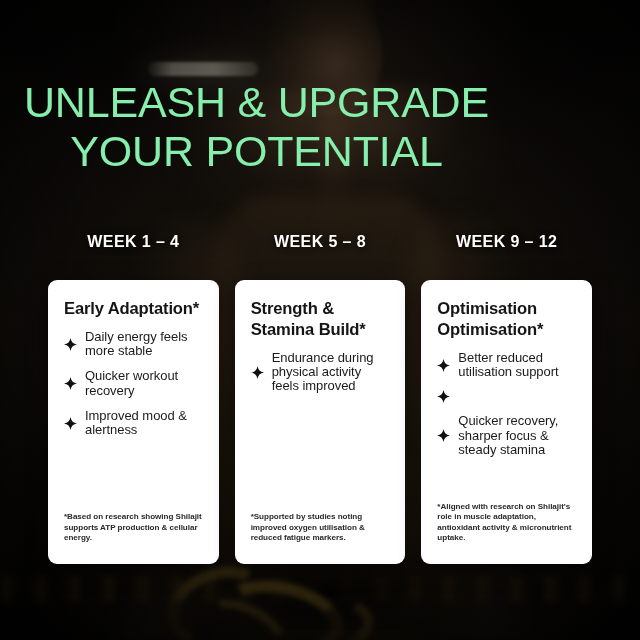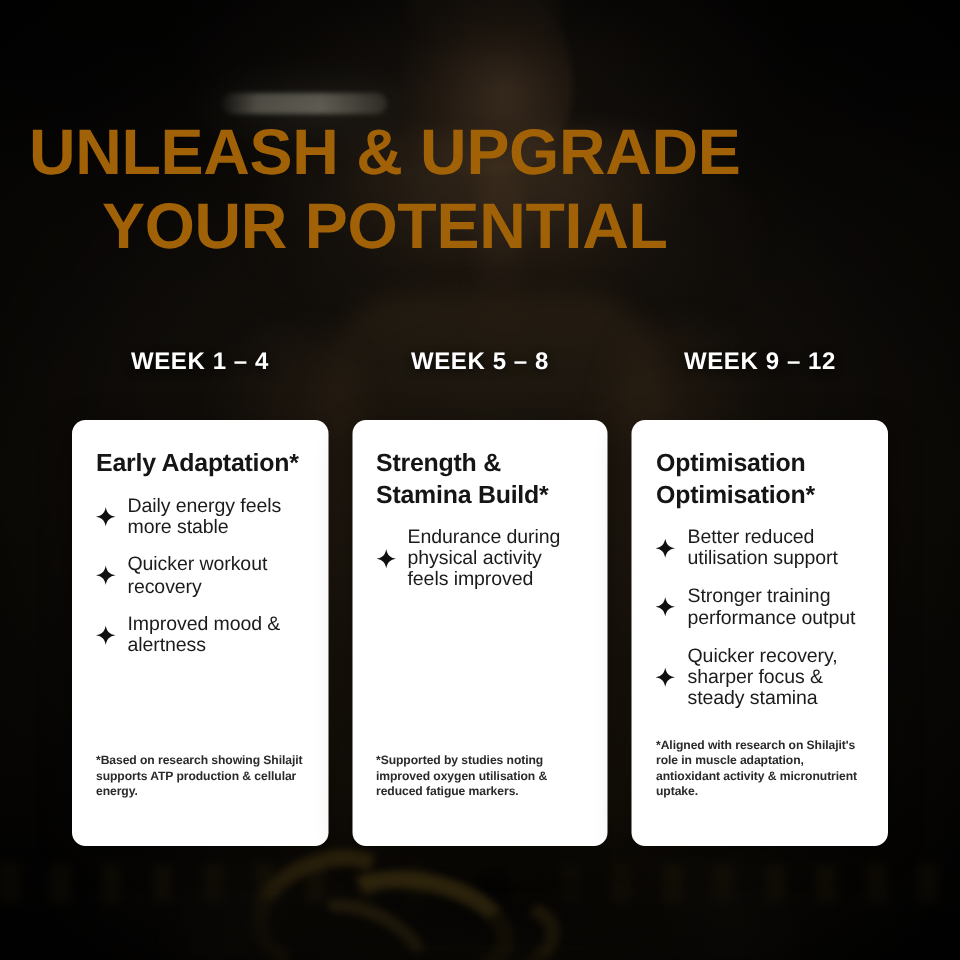--- a/index.html
+++ b/index.html
@@ -164,24 +164,24 @@
   }
 
   
   .content { position: absolute; inset: 0; }
 
   .headline {
     position: absolute;
     left: 0; top: 78px;
     width: 513px;
     text-align: center;
-    color: #a16207;
+    color: #86efac;
     font-size: 43px;
     line-height: 49px;
-    font-weight: 700;
+    font-weight: 400;
     letter-spacing: -0.2px;
   }
   .headline .l2 { display: block; }
 
   .week-row {
     position: absolute;
     left: 40px; top: 233px;
     width: 560px;
     display: flex;
   }
@@ -200,21 +200,21 @@
     left: 48px; top: 280px;
     width: 544px; height: 284px;
     display: flex;
     gap: 16px;
   }
 
   .card {
     flex: 1 1 0;
     background: #ffffff;
     border-radius: 9px;
-    padding: 18px 16px 10px 16px;
+    padding: 18px 16px 0 16px;
     display: flex;
     flex-direction: column;
     position: relative;
     box-shadow: 0 6px 22px rgba(0,0,0,0.45);
   }
 
   .card-title {
     color: #151515;
     font-size: 16.6px;
     line-height: 21px;
@@ -357,21 +357,20 @@
                 </svg>
             </span>
             <span class="bullet-text">Better reduced utilisation support</span>
           </li>
           <li class="bullet">
             <span class="bullet-icon">
               <svg viewBox="0 0 24 24" aria-hidden="true">
                   <path d="M12 0 C13.1 7.2 16.8 10.9 24 12 C16.8 13.1 13.1 16.8 12 24 C10.9 16.8 7.2 13.1 0 12 C7.2 10.9 10.9 7.2 12 0 Z" fill="#101010"></path>
                 </svg>
             </span>
-            <span class="bullet-text">Stronger training performance output</span>
           </li>
           <li class="bullet">
             <span class="bullet-icon">
               <svg viewBox="0 0 24 24" aria-hidden="true">
                   <path d="M12 0 C13.1 7.2 16.8 10.9 24 12 C16.8 13.1 13.1 16.8 12 24 C10.9 16.8 7.2 13.1 0 12 C7.2 10.9 10.9 7.2 12 0 Z" fill="#101010"></path>
                 </svg>
             </span>
             <span class="bullet-text">Quicker recovery, sharper focus &amp; steady stamina</span>
           </li>
         </ul>

